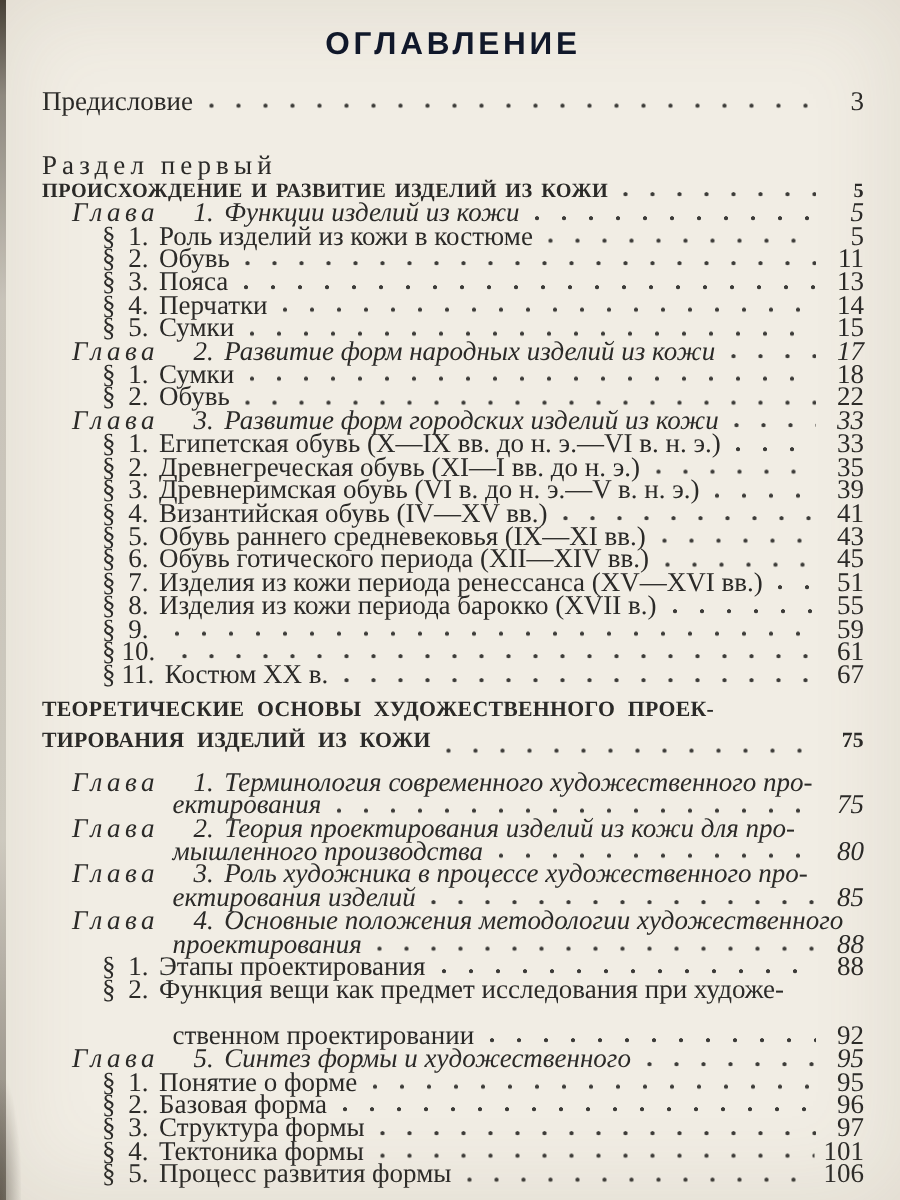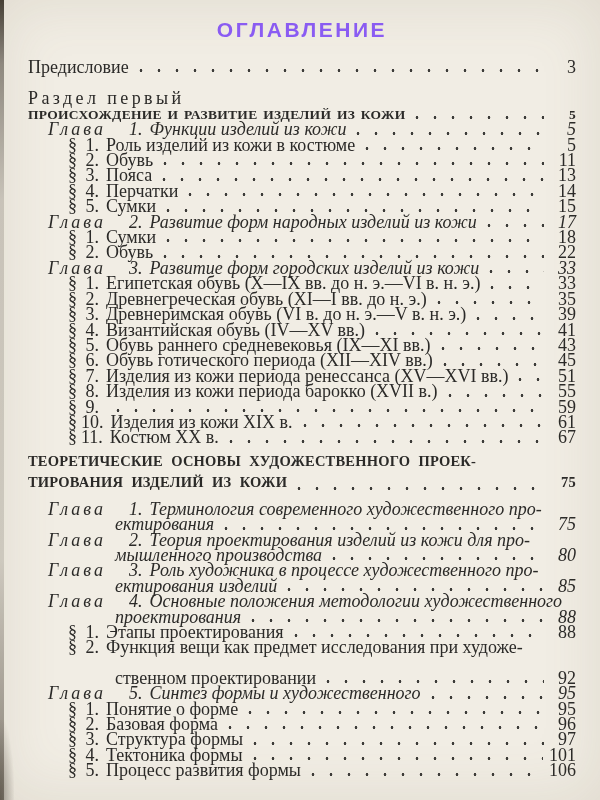--- a/index.html
+++ b/index.html
@@ -26,36 +26,36 @@
     position: absolute; left: 0; bottom: 0; width: 14px; height: 80px;
     background: radial-gradient(ellipse at left bottom, rgba(50,44,36,0.45), rgba(50,44,36,0) 75%);
   }
   .page { padding: 14px 24px 0 28px; position: relative; }
   .page-title {
     text-align: center;
     font-family: "Liberation Sans", sans-serif;
     font-weight: 700;
     font-size: 21px;
     letter-spacing: 2.5px;
-    color: #8b5cf6;
+    color: #0f172a;
     margin: 4px 0 18px 0;
   }
   .entry { font-size: 18px; }
   .line { display: flex; align-items: baseline; line-height: 15.4px; }
   .leader {
     flex: 1 1 12px; min-width: 10px; height: 10px;
     align-self: flex-end; margin: 0 6px 2px 10px;
     background-image: radial-gradient(circle at 2px 7.5px, #3d3c39 1.15px, rgba(0,0,0,0) 1.6px);
     background-size: 18px 10px;
     background-repeat: repeat-x;
   }
   .pg { min-width: 26px; text-align: right; white-space: nowrap; }
 
   .preface { margin-bottom: 0; }
-  .label { letter-spacing: 3.4px; margin-top: 16px; }
+  .label { letter-spacing: 3.4px; margin-top: 28px; }
   .rtitle1 { font-weight: 700; font-size: 13.5px; letter-spacing: 0.3px; word-spacing: 2px; }
   .rtitle2 { font-weight: 700; font-size: 14.5px; letter-spacing: 0.2px; word-spacing: 4.5px; margin: 5px 0 9px 0; }
   .rtitle2 .line { line-height: 21px; }
 
   .chapter { margin-left: 20px; font-style: italic; }
   .chapter .word { letter-spacing: 3px; margin-right: 23px; white-space: nowrap; }
   .chapter .num { margin-right: 7px; }
   .chapter .line.cont { margin-left: 67px; }
 
   .para { margin-left: 40px; }
@@ -260,21 +260,20 @@
           <span class="sym">§</span>
           <span class="num">9.</span>
           <span class="leader"></span>
           <span class="pg">59</span>
         </div>
       </div>
       <div class="entry para">
         <div class="line">
           <span class="sym">§</span>
           <span class="num">10.</span>
-          <span class="txt">Изделия из кожи XIX в.</span>
           <span class="leader"></span>
           <span class="pg">61</span>
         </div>
       </div>
       <div class="entry para">
         <div class="line">
           <span class="sym">§</span>
           <span class="num">11.</span>
           <span class="txt">Костюм XX в.</span>
           <span class="leader"></span>

